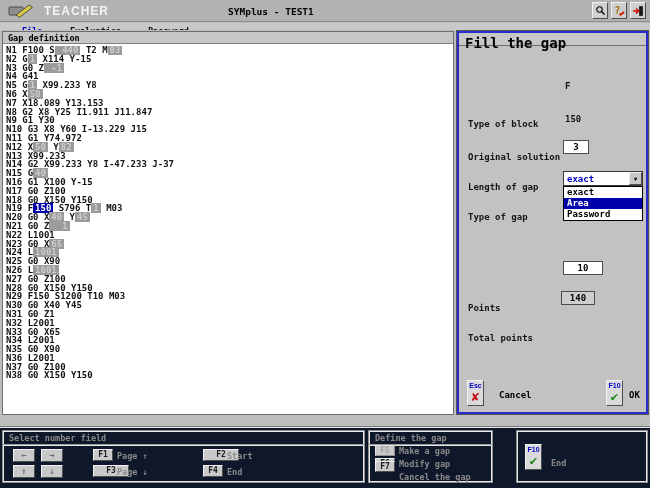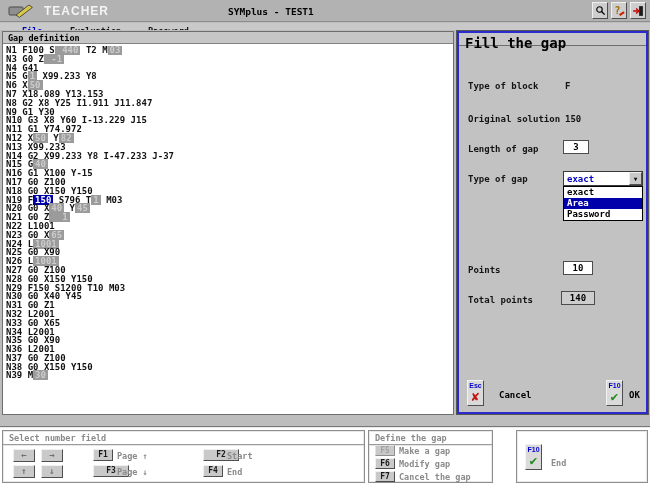--- a/index.html
+++ b/index.html
@@ -35,21 +35,21 @@
   .code-line { height:8.8px; line-height:8.7px; font-size:9px; font-weight:bold; white-space:pre; }
   .code-line span { white-space:pre; }
   .gap { background:#9b9b9b; color:#cccccc; padding:0 2px; }
   .gap.sel { background:#0000aa; color:#ffffff; }
 
   
   .dialog { position:absolute; left:457px; top:1px; width:191px; height:383px; background:#c2c2c2;
             border:2px solid #2a2ace; box-shadow:0 0 0 1px #565656; }
   .dialog-header { height:13px; background:#c7c7c7; border-bottom:1px solid #6f6f6f;
                    font-weight:bold; font-size:14px; padding:2px 0 0 6px; color:#000; }
-  .dlg-label { position:absolute; left:9px; font-weight:bold; font-size:9px; color:#141414; }
+  .dlg-label { position:absolute; left:9px; font-weight:bold; font-size:9px; color:#141414;margin-top:38px; }
   .dlg-value { position:absolute; left:106px; font-weight:bold; font-size:9px; color:#141414; }
   .dlg-input { position:absolute; background:#fff; border:1px solid #4c4c4c; font-weight:bold;
                font-size:9px; text-align:center; color:#000; line-height:12px; }
   .dlg-readonly { position:absolute; background:#cdcdcd; border:1px solid #4c4c4c; font-weight:bold;
                font-size:9px; text-align:center; color:#000; line-height:12px; }
   .combo { position:absolute; left:104px; top:138px; width:80px; height:15px; background:#fff;
            border:1px solid #3a3a3a; }
   .combo-value { position:absolute; left:3px; top:2px; font-weight:bold; font-size:9px; color:#0000c0; }
   .combo-btn { position:absolute; right:0; top:0; width:13px; height:13px; background:#c9c9c9;
                border:1px solid; border-color:#f0f0f0 #4e4e4e #4e4e4e #f0f0f0;
@@ -60,21 +60,21 @@
 
   .icon-btn { position:absolute; width:17px; height:26px; background:#dadada; border:1px solid;
               border-color:#f2f2f2 #4e4e4e #4e4e4e #f2f2f2; text-align:center; }
   .icon-key { font-weight:bold; font-size:7px; color:#0000cc; line-height:9px;
               font-family:"Liberation Sans", sans-serif; }
   .icon-glyph-x { font-size:13px; font-weight:bold; color:#c41414; line-height:14px; }
   .icon-glyph-ok { font-size:13px; font-weight:bold; color:#1f8a1f; line-height:14px; }
   .btn-label { position:absolute; font-weight:bold; font-size:9px; color:#000; }
 
   
-  .bottombar { position:absolute; left:0; top:426px; width:650px; height:62px; background:#ffffff;
+  .bottombar { position:absolute; left:0; top:426px; width:650px; height:62px; background:#0f172a;
                border-top:1px solid #787878; box-shadow:inset 0 1px 0 #e9e9e9;padding-left:12px; }
   .group { position:absolute; border:1px solid #8d8d8d;
            box-shadow:inset 1px 1px 0 #e9e9e9, inset -1px -1px 0 #e9e9e9; }
   .group-header { font-weight:bold; font-size:8.5px; color:#8a8a8a; padding:2px 0 1px 6px;
                   border-bottom:1px solid #9c9c9c; box-shadow:0 1px 0 #e6e6e6; }
   .keycap { position:absolute; background:#c9c9c9; border:1px solid;
             border-color:#f0f0f0 #4e4e4e #4e4e4e #f0f0f0; font-weight:bold; font-size:8px;
             color:#1a1a1a; text-align:center; }
   .keycap.disabled { color:#a2a2a2; border-color:#e3e3e3 #8f8f8f #8f8f8f #e3e3e3; }
   .arrow-btn { position:absolute; width:22px; height:13px; background:#c9c9c9; border:1px solid;
@@ -122,20 +122,21 @@
     <span class="menu-item" style="left:70px">Evaluation</span>
     <span class="menu-item" style="left:148px">Password</span>
   </div>
 
   <div class="main">
 
     <div class="left-panel">
       <div class="panel-header">Gap definition</div>
       <div class="code-list" id="gcode-list">
           <div class="code-line"><span>N1 F100 S</span><span class="gap"> 440</span><span> T2 M</span><span class="gap">03</span></div>
+          <div class="code-line"><span>N2 G</span><span class="gap">1</span><span> X114 Y-15</span></div>
           <div class="code-line"><span>N3 G0 Z</span><span class="gap"> -1</span></div>
           <div class="code-line"><span>N4 G41</span></div>
           <div class="code-line"><span>N5 G</span><span class="gap">1</span><span> X99.233 Y8</span></div>
           <div class="code-line"><span>N6 X</span><span class="gap">50</span></div>
           <div class="code-line"><span>N7 X18.089 Y13.153</span></div>
           <div class="code-line"><span>N8 G2 X8 Y25 I1.911 J11.847</span></div>
           <div class="code-line"><span>N9 G1 Y30</span></div>
           <div class="code-line"><span>N10 G3 X8 Y60 I-13.229 J15</span></div>
           <div class="code-line"><span>N11 G1 Y74.972</span></div>
           <div class="code-line"><span>N12 X</span><span class="gap">50</span><span> Y</span><span class="gap">82</span></div>
@@ -158,21 +159,20 @@
           <div class="code-line"><span>N29 F150 S1200 T10 M03</span></div>
           <div class="code-line"><span>N30 G0 X40 Y45</span></div>
           <div class="code-line"><span>N31 G0 Z1</span></div>
           <div class="code-line"><span>N32 L2001</span></div>
           <div class="code-line"><span>N33 G0 X65</span></div>
           <div class="code-line"><span>N34 L2001</span></div>
           <div class="code-line"><span>N35 G0 X90</span></div>
           <div class="code-line"><span>N36 L2001</span></div>
           <div class="code-line"><span>N37 G0 Z100</span></div>
           <div class="code-line"><span>N38 G0 X150 Y150</span></div>
-          <div class="code-line"><span>N39 M</span><span class="gap">30</span></div>
         </div>
     </div>
 
     <div class="dialog">
       <div class="dialog-header">Fill the gap</div>
 
       <span class="dlg-label" style="top:48px">Type of block</span>
       <span class="dlg-value" style="top:48px">F</span>
 
       <span class="dlg-label" style="top:81px">Original solution</span>
@@ -186,21 +186,21 @@
         <span class="combo-value">exact</span>
         <div class="combo-btn">▼</div>
       </div>
       <div class="dd-list" id="dropdown-list">
           <div class="dd-row">exact</div>
           <div class="dd-row hl">Area</div>
           <div class="dd-row">Password</div>
         </div>
 
       <span class="dlg-label" style="top:232px">Points</span>
-      <div class="dlg-input" style="left:104px; top:228px; width:30px; height:14px">10</div>
+      <div class="dlg-input" style="left:104px; top:228px; width:40px; height:14px">10</div>
 
       <span class="dlg-label" style="top:262px">Total points</span>
       <div class="dlg-readonly" style="left:102px; top:258px; width:34px; height:14px">140</div>
 
       <div class="icon-btn" style="left:8px; top:347px">
         <div class="icon-key">Esc</div>
         <div class="icon-glyph-x">✘</div>
       </div>
       <span class="btn-label" style="left:40px; top:357px">Cancel</span>
 
@@ -230,21 +230,21 @@
       <div class="keycap" style="left:200px; top:34px; width:20px; height:12px">F4</div>
       <span class="fn-label" style="left:224px; top:36px">End</span>
     </div>
 
     <div class="group" style="left:368px; top:3px; width:125px; height:53px">
       <div class="group-header">Define the gap</div>
       <div class="keycap disabled" style="left:6px; top:14px; width:20px; height:11px">F5</div>
       <span class="fn-label" style="left:30px; top:15px">Make a gap</span>
       <div class="keycap" style="left:6px; top:27px; width:20px; height:11px">F6</div>
       <span class="fn-label" style="left:30px; top:28px">Modify gap</span>
-      <div class="keycap" style="left:6px; top:40px; width:20px; height:11px">F7</div>
+      <div class="keycap" style="left:6px; top:30px; width:20px; height:11px">F7</div>
       <span class="fn-label" style="left:30px; top:41px">Cancel the gap</span>
     </div>
 
     <div class="group" style="left:516px; top:3px; width:132px; height:53px">
       <div class="icon-btn" style="left:8px; top:13px">
         <div class="icon-key">F10</div>
         <div class="icon-glyph-ok">✔</div>
       </div>
       <span class="fn-label" style="left:34px; top:27px">End</span>
     </div>

